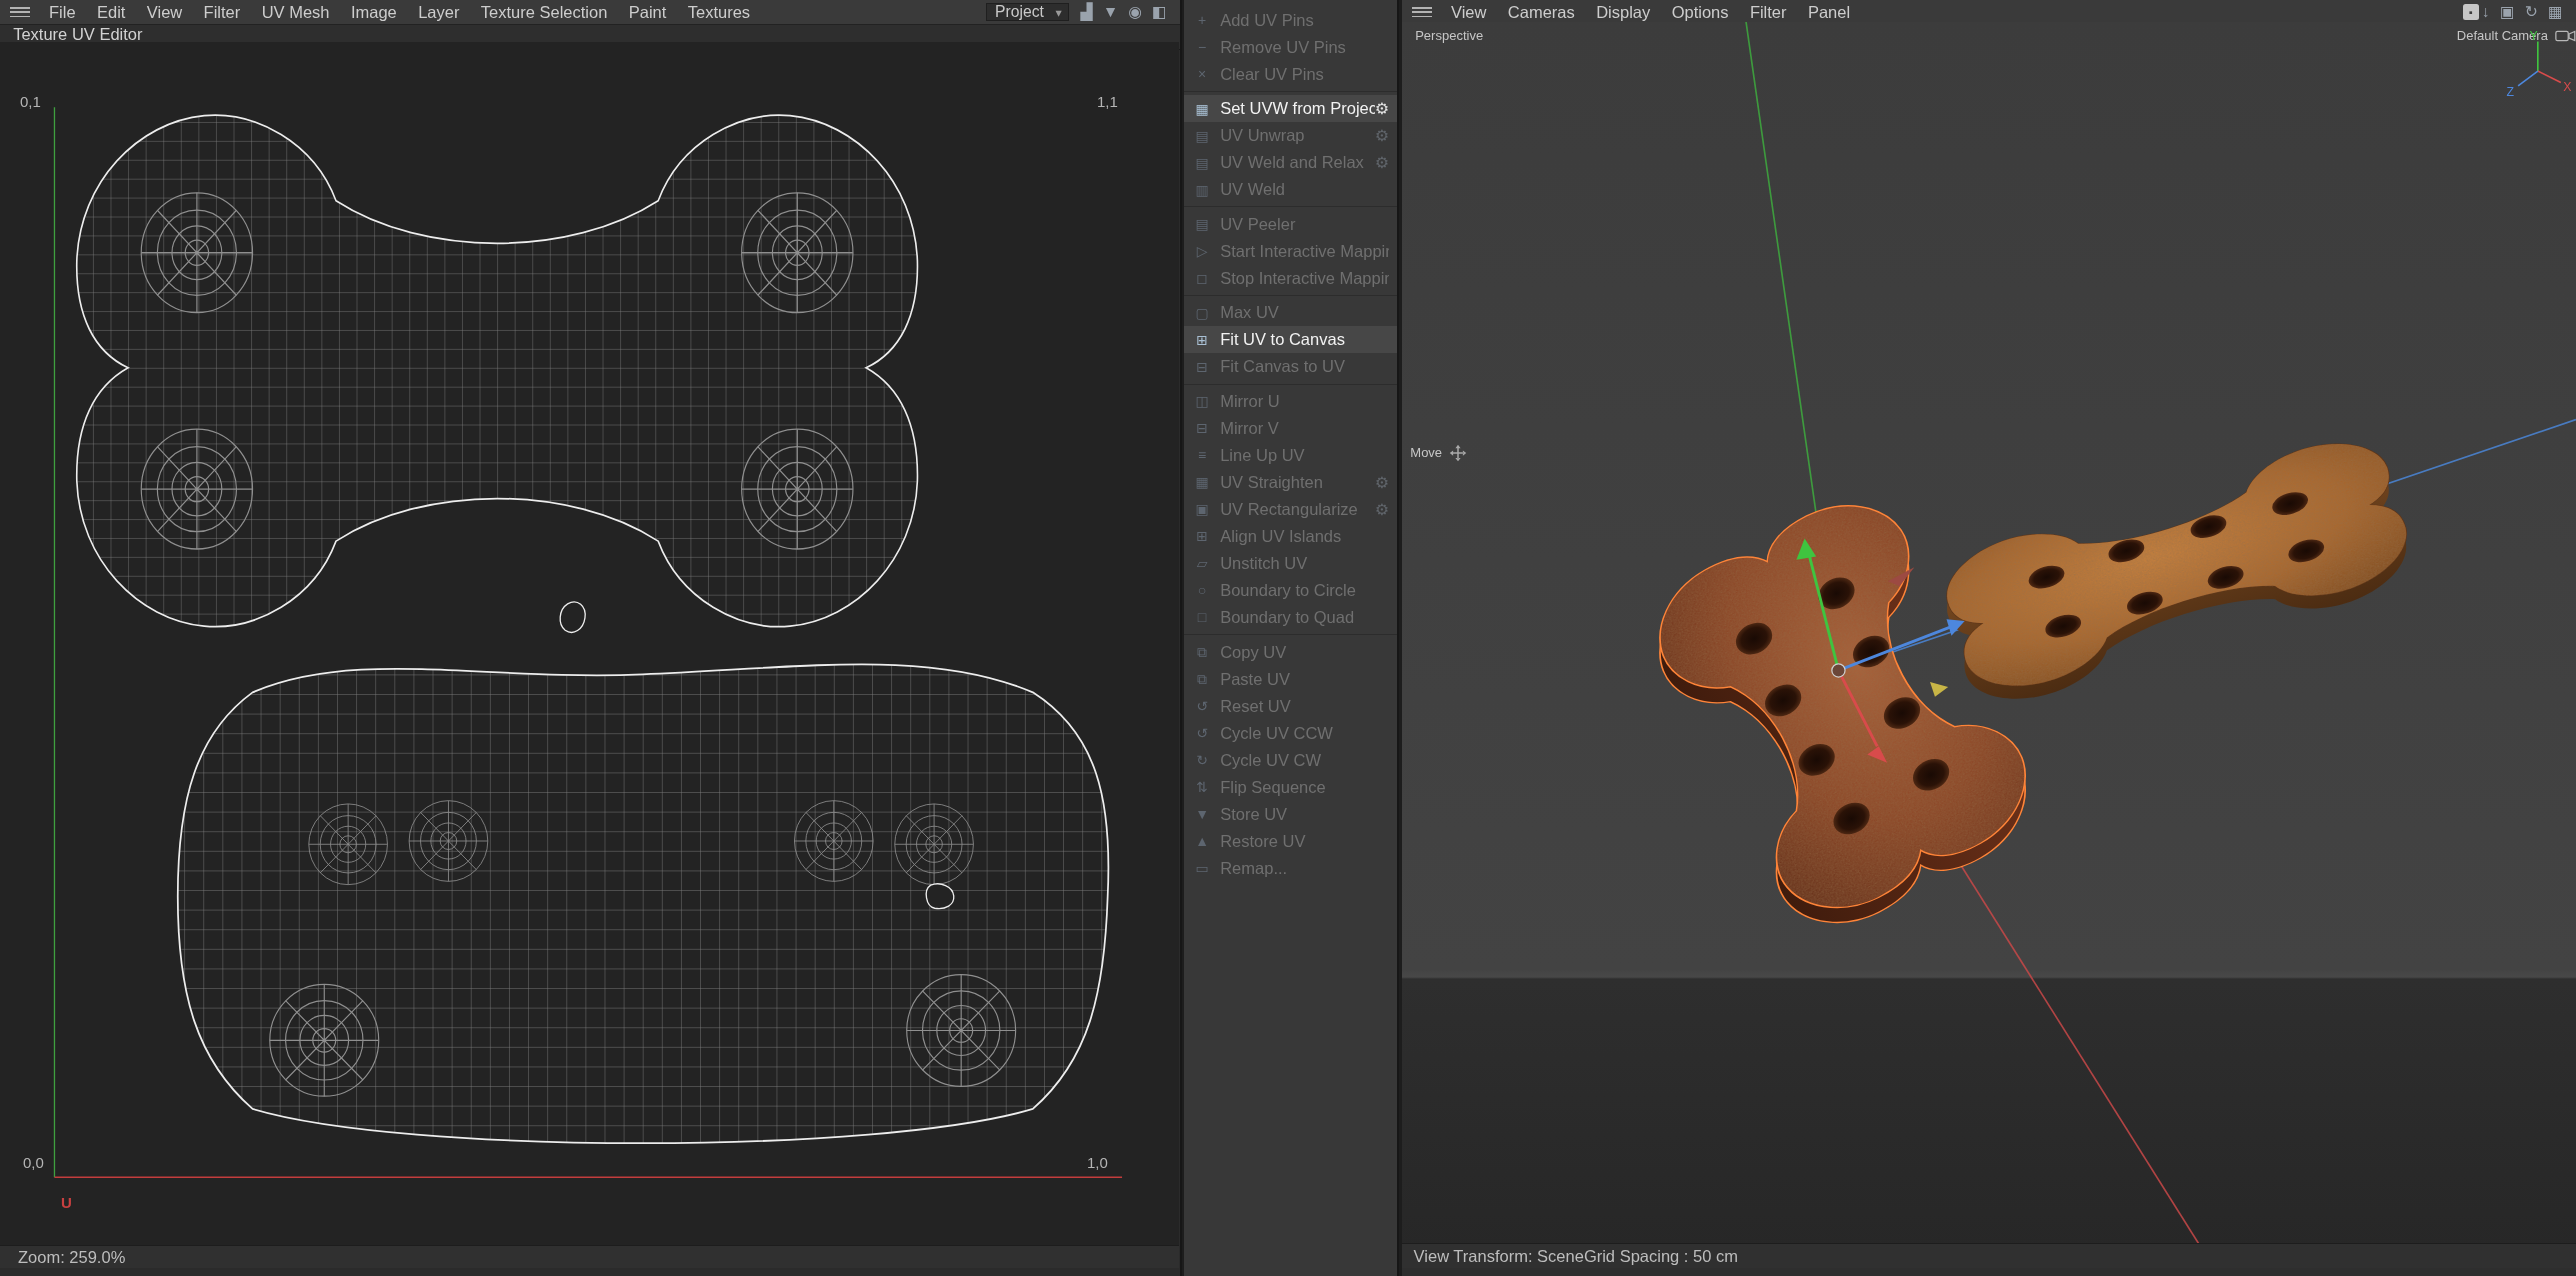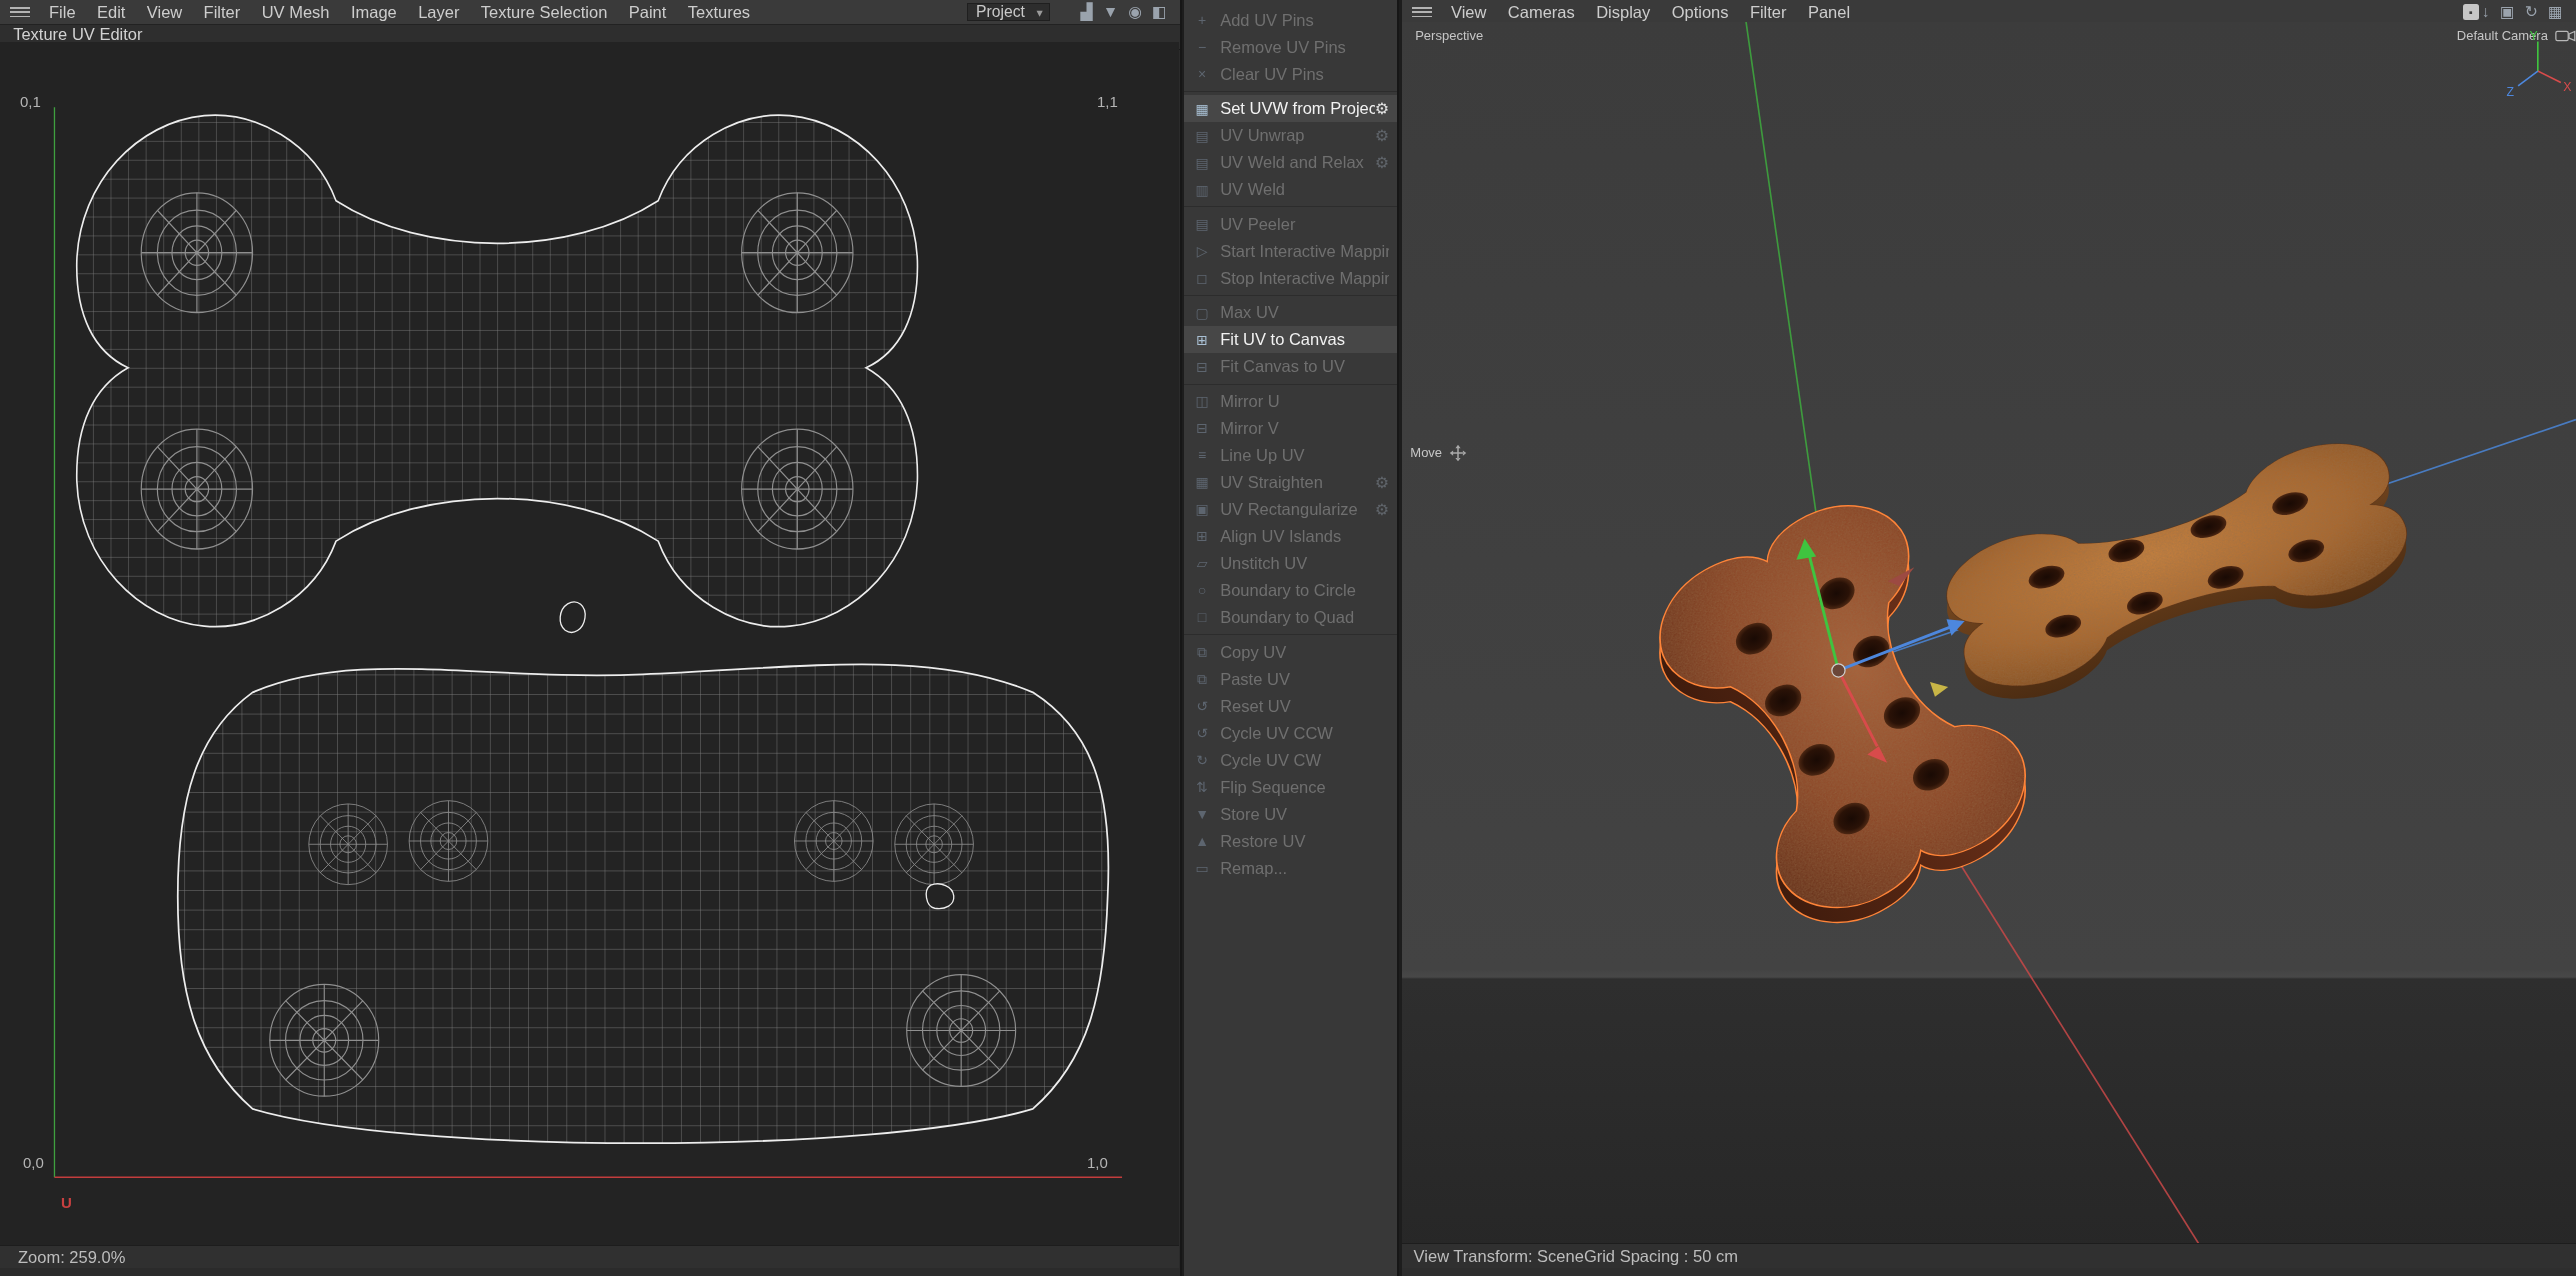--- a/index.html
+++ b/index.html
@@ -13,21 +13,21 @@
   .command-panel{position:absolute;left:1184px;top:0;width:215px;height:1276px;background:var(--command-bg,#383838);border-right:2.5px solid #161616}
   .viewport-panel{position:absolute;left:1402px;top:0;width:1174px;height:1276px;background:#2e2e2e}
 
   
   .menubar{height:21.5px;display:flex;align-items:center;background:var(--menubar,#3a3a3a);font-size:16.5px;padding:12px 5px;border-bottom:0.8px solid #222}
   .menu-item{padding:0 10.7px;color:#cdcdcd;white-space:nowrap;cursor:default}
   .burger{width:20px;height:10.7px;margin:0 8.3px 0 5px;flex:none;
           background:repeating-linear-gradient(#b3b3b3 0 1.7px,transparent 1.7px 4.5px)}
   .menubar-right{margin-left:auto;display:flex;align-items:center;gap:3.3px;padding-right:3.3px}
   .dropdown{display:flex;align-items:center;gap:11.6px;background:#2d2d2d;border:0.8px solid #1f1f1f;height:18px;
-            padding:0 6.6px 0 8.3px;font-size:15.7px;color:#c9c9c9;margin-right:22px}
+            padding:0 6.6px 0 8.3px;font-size:15.7px;color:#c9c9c9;margin-right:3px}
   .dropdown .caret{color:#9a9a9a;font-size:12.4px}
   .tb-icon{font-size:15.7px;color:var(--icon,#9aa3ad);padding:0 5px;line-height:20px}
   .tb-icon.corner{background:#c6c6c6;color:#3a3a3a;border-radius:2.5px;width:16.5px;height:16.5px;line-height:16.5px;
                   text-align:center;font-size:10.7px;padding:0;margin-left:5px}
 
   
   .tabbar{height:25px;background:#2e2e2e;border-bottom:0.8px solid #1a1a1a;display:flex;}
   .tab{font-size:16.5px;color:#d2d2d2;padding:0 13.2px;white-space:nowrap}
   .uv-canvas{position:absolute;left:0;top:42px;width:1179px;height:1207px;background:var(--canvas,#232323);overflow:hidden}
   .uv-canvas svg{position:absolute;left:0;top:0}

